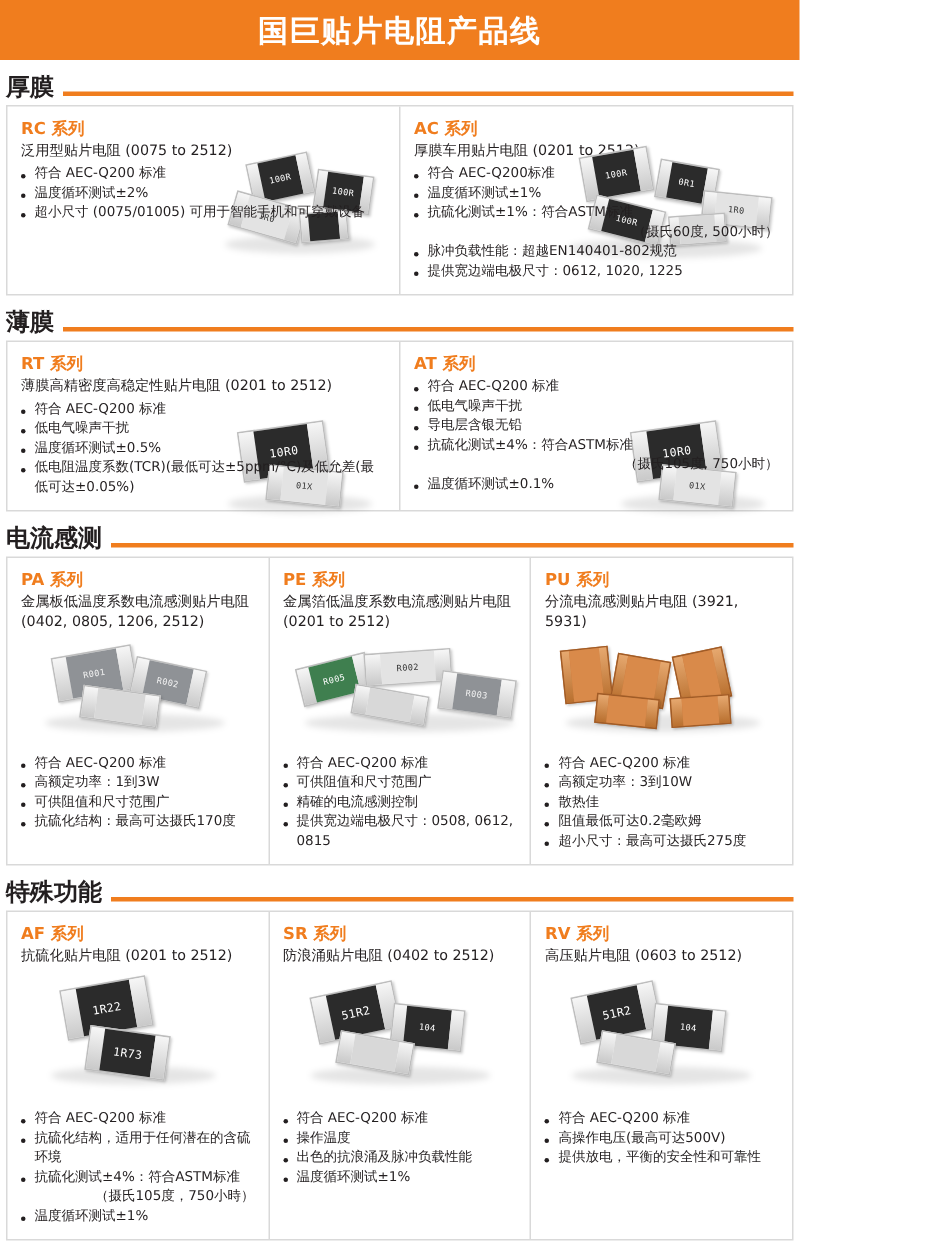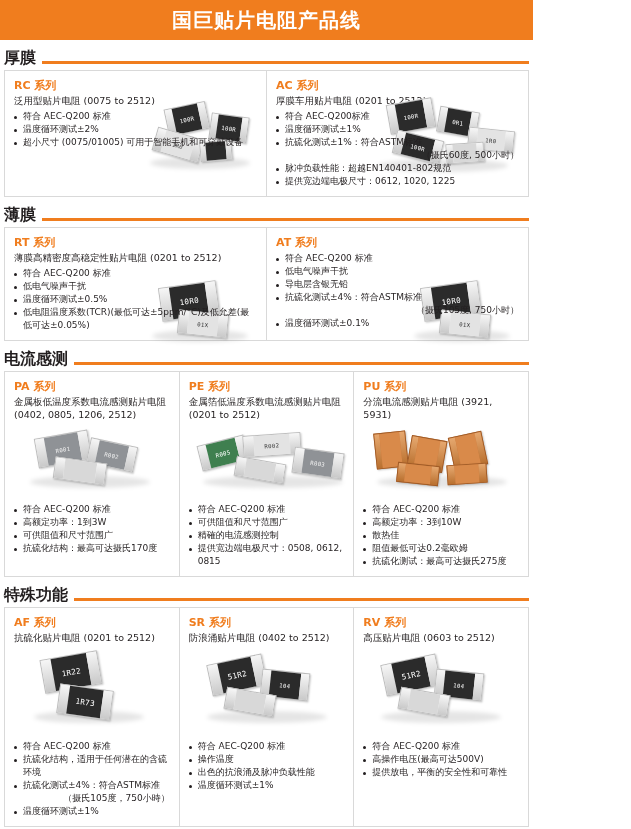--- a/index.html
+++ b/index.html
@@ -413,21 +413,21 @@
             <div class="cap l"></div>
               <div class="body"></div>
               <div class="cap r"></div>
           </div>
         </div>
         <ul class="bullets">
           <li>符合 AEC-Q200 标准</li>
           <li>高额定功率：3到10W</li>
           <li>散热佳</li>
           <li>阻值最低可达0.2毫欧姆</li>
-          <li>抗硫化测试：最高可达摄氏275度</li>
+          <li>超小尺寸：最高可达摄氏275度</li>
         </ul>
       </div>
     </div>
   </div>
 
   <div class="section">
     <div class="section-head">
       <div class="section-title">特殊功能</div>
       <div class="section-rule"></div>
     </div>

